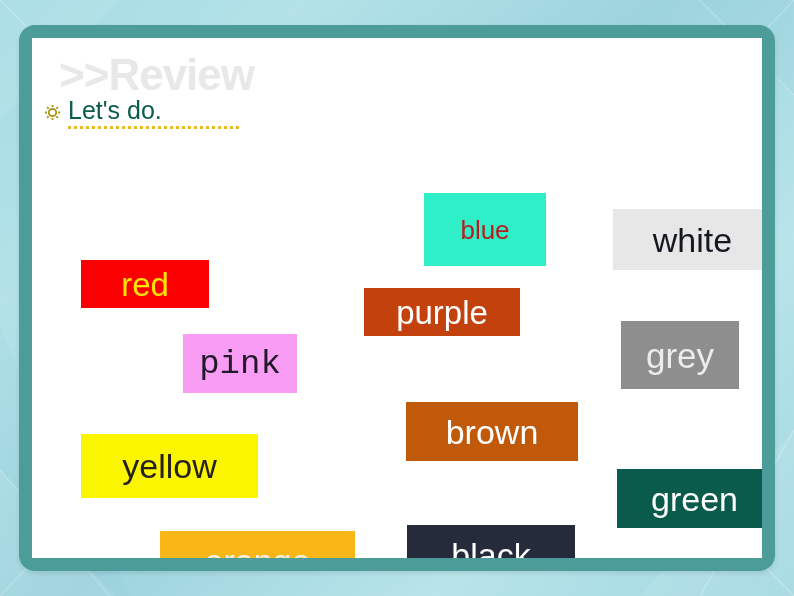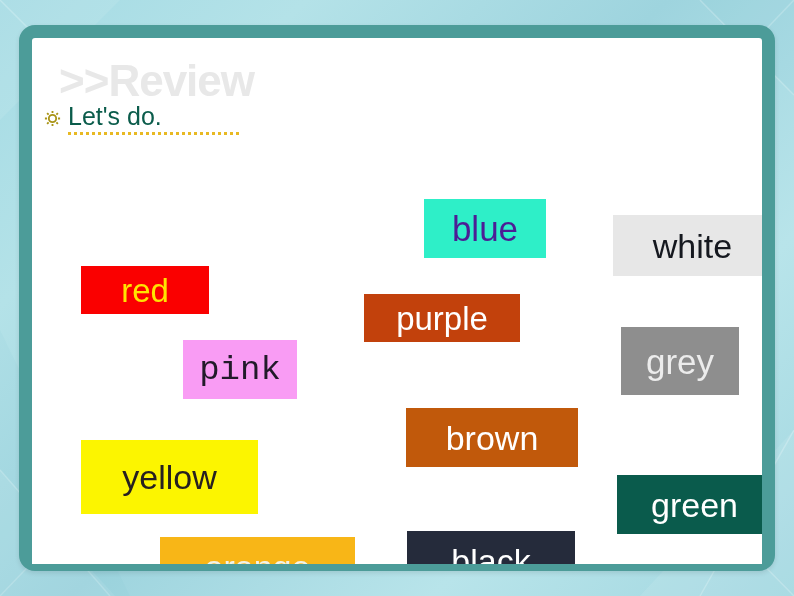--- a/index.html
+++ b/index.html
@@ -38,21 +38,21 @@
     height: 546px;
     box-sizing: border-box;
     border: 13px solid #4c9c99;
     border-radius: 16px;
     background: #ffffff;
     box-shadow: 0 2px 5px rgba(0,0,0,0.10);
   }
   .canvas {
     position: absolute;
     left: 32px;
-    top: 44px;
+    top: 38px;
     width: 730px;
     height: 520px;
     background: #ffffff;
     overflow: hidden;
   }
 
   
   .review-title {
     position: absolute;
     left: 27px;
@@ -160,27 +160,27 @@
         </svg>
       </span>
       <span class="lets-do">
         <span>Let's do.</span>
         <span class="dots"></span>
       </span>
     </div>
 
 
     <div id="word-boxes">
-        <div class="cbox" style="left: 392px; top: 155px; width: 122px; height: 59px; background: rgb(46, 239, 200); color: #4c1d95; font-size: 35px;">blue</div>
+        <div class="cbox" style="left: 392px; top: 155px; width: 122px; height: 73px; background: rgb(46, 239, 200); color: #b91c1c; font-size: 26px;">blue</div>
         <div class="cbox" style="left: 581px; top: 171px; width: 159px; height: 61px; background: rgb(231, 231, 231); color: rgb(21, 24, 31); font-size: 34px;">white</div>
         <div class="cbox" style="left: 49px; top: 222px; width: 128px; height: 48px; background: rgb(250, 0, 0); color: rgb(255, 228, 0); font-size: 33px;">red</div>
         <div class="cbox" style="left: 332px; top: 250px; width: 156px; height: 48px; background: #c2410c; color: rgb(255, 255, 255); font-size: 33px;">purple</div>
         <div class="cbox" style="left: 589px; top: 283px; width: 118px; height: 68px; background: rgb(142, 142, 142); color: rgb(236, 236, 236); font-size: 35px;">grey</div>
         <div class="cbox" style="left: 151px; top: 296px; width: 114px; height: 59px; background: rgb(249, 156, 244); color: rgb(34, 26, 42); font-size: 34px; font-family: Liberation Mono, monospace;">pink</div>
         <div class="cbox" style="left: 374px; top: 364px; width: 172px; height: 59px; background: rgb(193, 89, 11); color: rgb(255, 255, 255); font-size: 34px;">brown</div>
-        <div class="cbox" style="left: 49px; top: 396px; width: 177px; height: 74px; background: rgb(252, 245, 0); color: rgb(38, 32, 32); font-size: 34px;">yellow</div>
+        <div class="cbox" style="left: 49px; top: 396px; width: 177px; height: 64px; background: rgb(252, 245, 0); color: rgb(38, 32, 32); font-size: 34px;">yellow</div>
         <div class="cbox" style="left: 585px; top: 431px; width: 155px; height: 59px; background: rgb(10, 91, 76); color: rgb(255, 255, 255); font-size: 34px;">green</div>
         <div class="cbox" style="left: 375px; top: 487px; width: 168px; height: 60px; background: rgb(37, 43, 59); color: rgb(255, 255, 255); font-size: 34px;">black</div>
         <div class="cbox" style="left: 128px; top: 493px; width: 195px; height: 59px; background: rgb(248, 182, 23); color: rgb(242, 242, 232); font-size: 34px;">orange</div>
       </div>
 
   </div>
 </div>
 
 </body></html>

